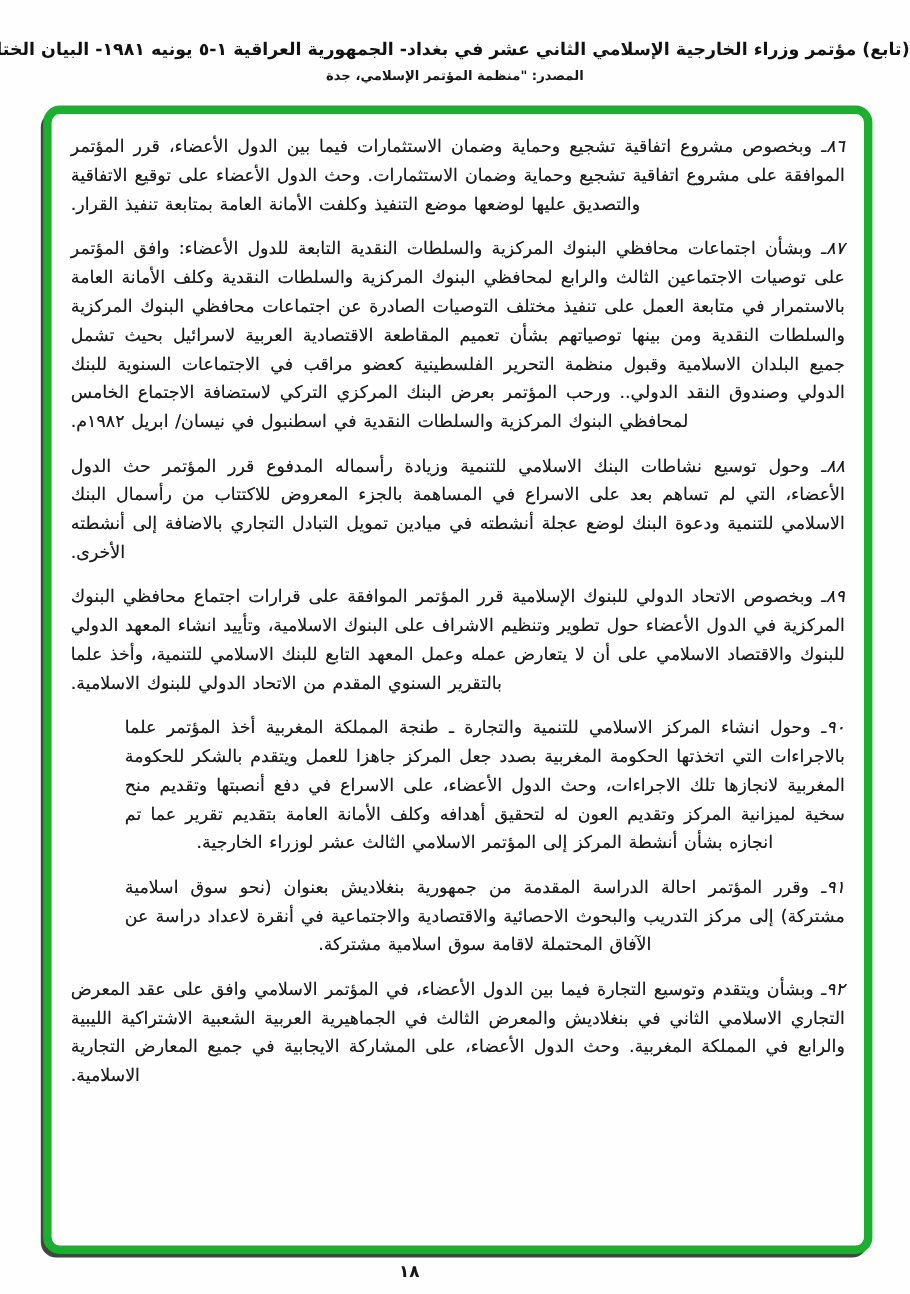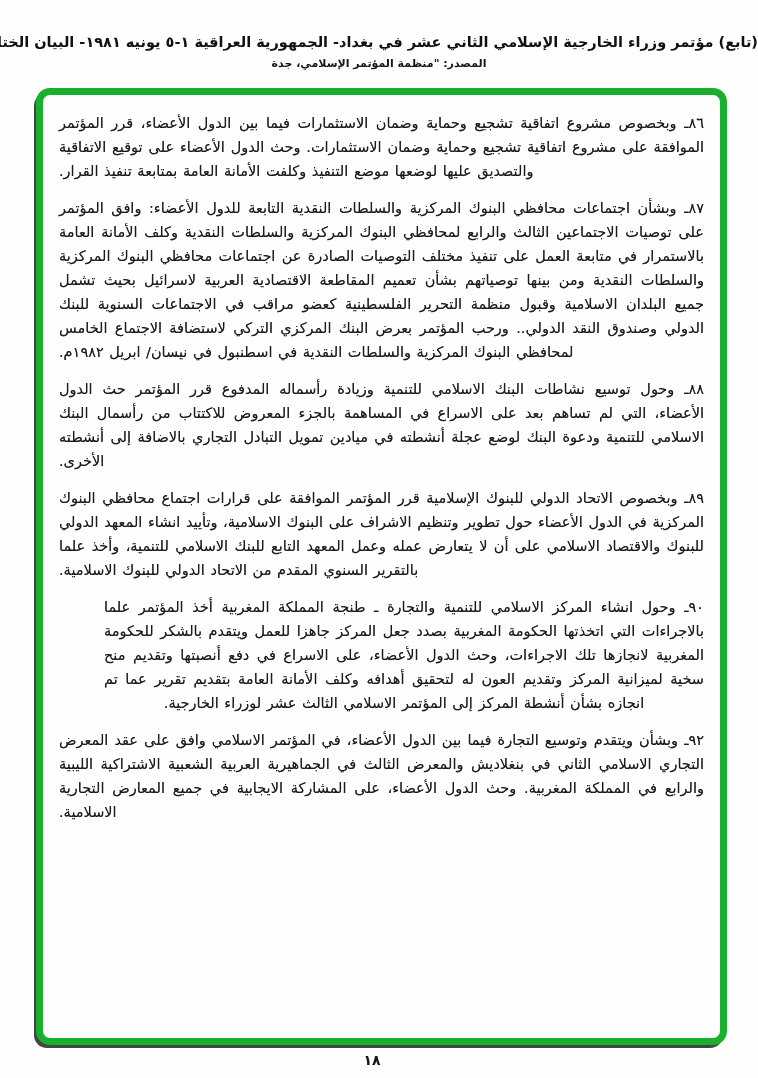--- a/index.html
+++ b/index.html
@@ -62,32 +62,31 @@
     margin: 0 0 13px 0;
     font-size: 14.5px;
     line-height: 24px;
     text-align: justify;
     text-align-last: left;
     word-spacing: 1px;
     color: #1b1b1b;
   }
   .para.last-center { text-align-last: center; margin-left: 45px; }
   .para.last-justify { text-align-last: justify; margin-bottom: 0; }
-  .pnum { white-space: nowrap; }
+  .pnum { white-space: nowrap; font-style: italic; }
   .page-number {
     position: absolute;
     top: 1052px;
     left: 0;
     width: 682px;
     text-align: center;
     font-size: 14px;
     font-weight: bold;
     letter-spacing: 4px;
     color: #161616;
-    margin-left: 31px;
   }
 </style>
 </head>
 <body>
 
 <div class="page">
 
   <div class="header">
     <div class="header-title">(تابع) مؤتمر وزراء الخارجية الإسلامي الثاني عشر في بغداد- الجمهورية العراقية ١-٥ يونيه ١٩٨١- البيان الختامي</div>
     <div class="header-source">المصدر: "منظمة المؤتمر الإسلامي، جدة</div>
@@ -99,20 +98,21 @@
       <p class="para"><span class="pnum">٨٦ـ</span> <span>وبخصوص مشروع اتفاقية تشجيع وحماية وضمان الاستثمارات فيما بين الدول الأعضاء، قرر المؤتمر الموافقة على مشروع اتفاقية تشجيع وحماية وضمان الاستثمارات. وحث الدول الأعضاء على توقيع الاتفاقية والتصديق عليها لوضعها موضع التنفيذ وكلفت الأمانة العامة بمتابعة تنفيذ القرار.</span></p>
 
       <p class="para"><span class="pnum">٨٧ـ</span> <span>وبشأن اجتماعات محافظي البنوك المركزية والسلطات النقدية التابعة للدول الأعضاء: وافق المؤتمر على توصيات الاجتماعين الثالث والرابع لمحافظي البنوك المركزية والسلطات النقدية وكلف الأمانة العامة بالاستمرار في متابعة العمل على تنفيذ مختلف التوصيات الصادرة عن اجتماعات محافظي البنوك المركزية والسلطات النقدية ومن بينها توصياتهم بشأن تعميم المقاطعة الاقتصادية العربية لاسرائيل بحيث تشمل جميع البلدان الاسلامية وقبول منظمة التحرير الفلسطينية كعضو مراقب في الاجتماعات السنوية للبنك الدولي وصندوق النقد الدولي.. ورحب المؤتمر بعرض البنك المركزي التركي لاستضافة الاجتماع الخامس لمحافظي البنوك المركزية والسلطات النقدية في اسطنبول في نيسان/ ابريل ١٩٨٢م.</span></p>
 
       <p class="para"><span class="pnum">٨٨ـ</span> <span>وحول توسيع نشاطات البنك الاسلامي للتنمية وزيادة رأسماله المدفوع قرر المؤتمر حث الدول الأعضاء، التي لم تساهم بعد على الاسراع في المساهمة بالجزء المعروض للاكتتاب من رأسمال البنك الاسلامي للتنمية ودعوة البنك لوضع عجلة أنشطته في ميادين تمويل التبادل التجاري بالاضافة إلى أنشطته الأخرى.</span></p>
 
       <p class="para"><span class="pnum">٨٩ـ</span> <span>وبخصوص الاتحاد الدولي للبنوك الإسلامية قرر المؤتمر الموافقة على قرارات اجتماع محافظي البنوك المركزية في الدول الأعضاء حول تطوير وتنظيم الاشراف على البنوك الاسلامية، وتأييد انشاء المعهد الدولي للبنوك والاقتصاد الاسلامي على أن لا يتعارض عمله وعمل المعهد التابع للبنك الاسلامي للتنمية، وأخذ علما بالتقرير السنوي المقدم من الاتحاد الدولي للبنوك الاسلامية.</span></p>
 
       <p class="para last-center"><span class="pnum">٩٠ـ</span> <span>وحول انشاء المركز الاسلامي للتنمية والتجارة ـ طنجة المملكة المغربية أخذ المؤتمر علما بالاجراءات التي اتخذتها الحكومة المغربية بصدد جعل المركز جاهزا للعمل ويتقدم بالشكر للحكومة المغربية لانجازها تلك الاجراءات، وحث الدول الأعضاء، على الاسراع في دفع أنصبتها وتقديم منح سخية لميزانية المركز وتقديم العون له لتحقيق أهدافه وكلف الأمانة العامة بتقديم تقرير عما تم انجازه بشأن أنشطة المركز إلى المؤتمر الاسلامي الثالث عشر لوزراء الخارجية.</span></p>
 
+      <p class="para last-center"><span class="pnum">٩١ـ</span> <span>وقرر المؤتمر احالة الدراسة المقدمة من جمهورية بنغلاديش بعنوان (نحو سوق اسلامية مشتركة) إلى مركز التدريب والبحوث الاحصائية والاقتصادية والاجتماعية في أنقرة لاعداد دراسة عن الآفاق المحتملة لاقامة سوق اسلامية مشتركة.</span></p>
 
       <p class="para"><span class="pnum">٩٢ـ</span> <span>وبشأن ويتقدم وتوسيع التجارة فيما بين الدول الأعضاء، في المؤتمر الاسلامي وافق على عقد المعرض التجاري الاسلامي الثاني في بنغلاديش والمعرض الثالث في الجماهيرية العربية الشعبية الاشتراكية الليبية والرابع في المملكة المغربية. وحث الدول الأعضاء، على المشاركة الايجابية في جميع المعارض التجارية الاسلامية.</span></p>
 
 
     </div>
   </div>
 
   <div class="page-number">١٨</div>
 
 </div>

